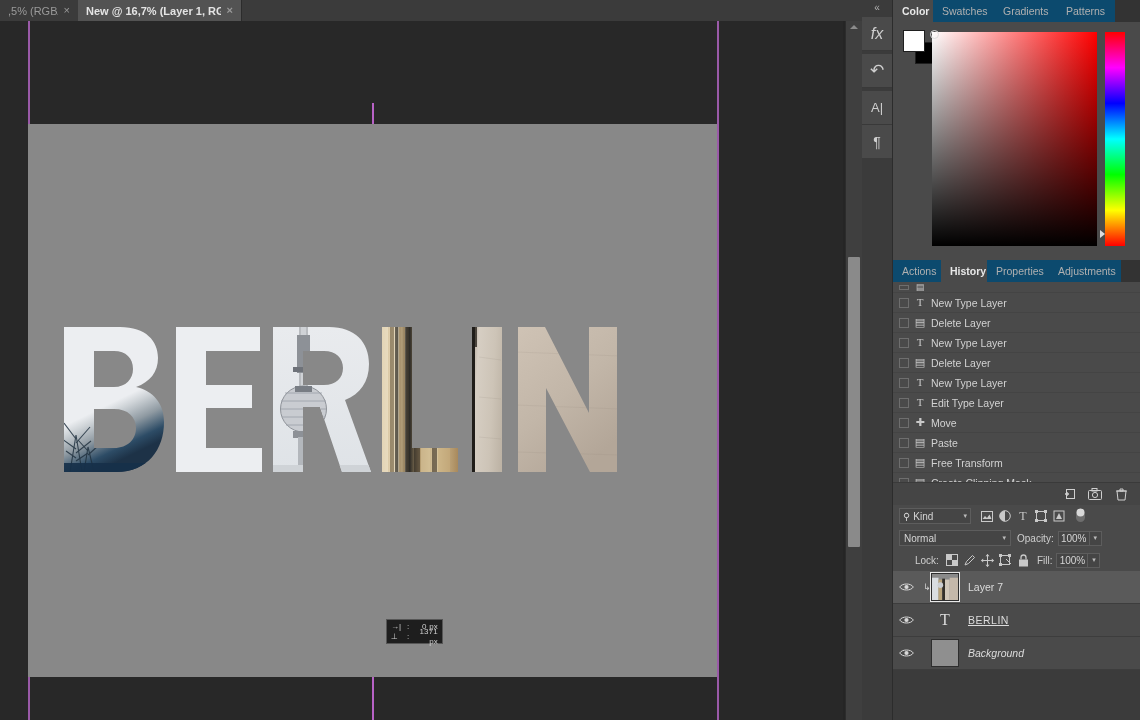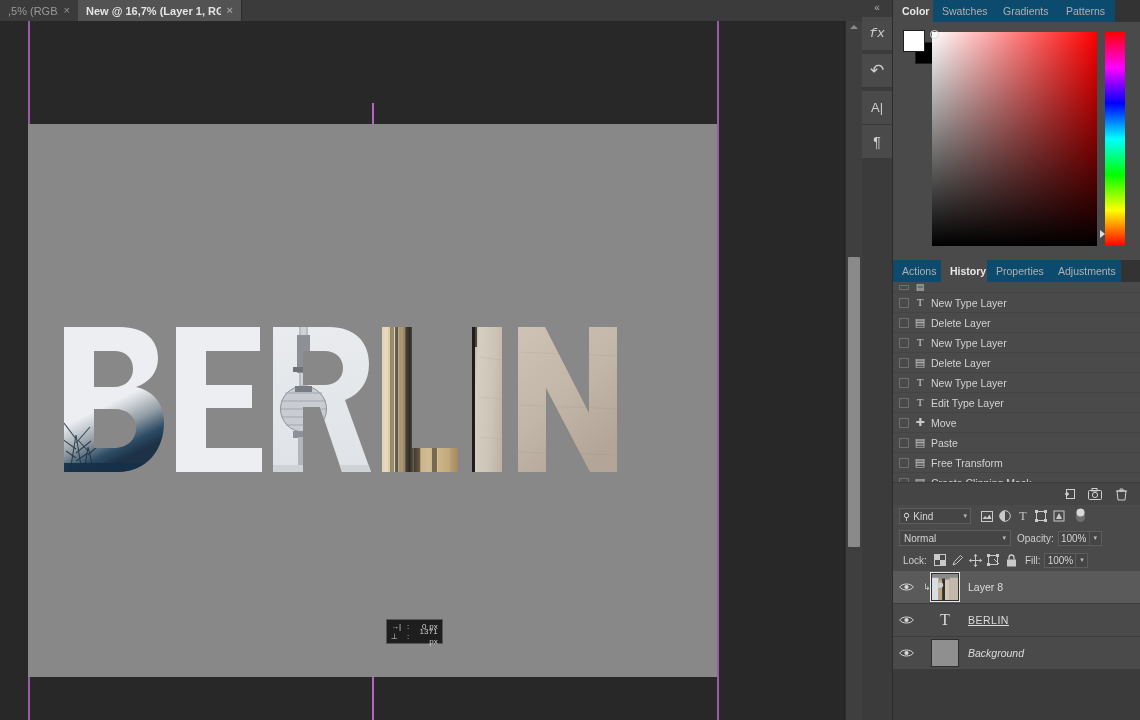--- a/index.html
+++ b/index.html
@@ -339,21 +339,21 @@
   </div>
 
   <div class="vscroll">
     <div class="arrowtop"></div>
     <div class="thumb" style="top:236px;height:290px;"></div>
   </div>
 
   <div class="rail">
     <div class="collapse">«</div>
     <div class="rgroup">
-      <div class="ric sep" style="font-style:italic;font-family:Liberation Mono, monospace;font-size:13px;justify-content:center;">
+      <div class="ric sep" style="font-style:italic;font-family:Liberation Sans, sans-serif;font-size:16px;justify-content:center;">
         <span>fx</span>
       </div>
       <div class="ric sep" style="font-size:17px;">
         <span>↶</span>
       </div>
       <div class="ric sep" style="font-size:13px;">
         <span>A|</span>
       </div>
       <div class="ric" style="font-size:14px;border-bottom:none;">
         <span>¶</span>
@@ -537,21 +537,21 @@
       <div class="blendsel">
         <span>Normal</span>
         <span class="cv">▾</span>
       </div>
       <span class="flab">Opacity:</span>
       <div class="numfld">100%</div>
       <div class="stepper">▾</div>
     </div>
 
     <div class="llock">
-      <span class="flab" style="margin-left:4px;">Lock:</span>
+      <span class="flab" style="margin-left:16px;">Lock:</span>
       <div class="fic">
         <svg width="12" height="12" viewBox="0 0 12 12">
             <rect x="0.5" y="0.5" width="11" height="11" fill="none" stroke="#c9c9c9"></rect>
             <g fill="#c9c9c9">
               <rect x="1" y="1" width="5" height="5"></rect>
               <rect x="6" y="6" width="5" height="5"></rect>
             </g>
           </svg>
       </div>
       <div class="fic">
@@ -599,21 +599,21 @@
         <svg class="thumbart" viewBox="0 0 28 28" preserveAspectRatio="none">
           <rect width="28" height="28" fill="#8a8a8a"></rect>
           <rect x="0" y="4" width="7" height="24" fill="#d9dde1"></rect>
           <rect x="7" y="6" width="4" height="22" fill="#b9a57d"></rect>
           <rect x="11" y="5" width="3" height="23" fill="#33302a"></rect>
           <rect x="14" y="6" width="5" height="22" fill="#d2c9bb"></rect>
           <rect x="19" y="4" width="9" height="24" fill="#c4b8aa"></rect>
           <circle cx="9" cy="12" r="3" fill="#cbced2"></circle>
         </svg>
       </div>
-      <span class="lname">Layer 8</span>
+      <span class="lname">Layer 7</span>
     </div>
 
     <div class="layerrow">
       <div class="eye">
         <svg width="15" height="10" viewBox="0 0 15 10">
             <path d="M0.7 5 C3 1 12 1 14.3 5 C12 9 3 9 0.7 5 Z" fill="none" stroke="#d8d8d8"></path>
             <circle cx="7.5" cy="5" r="2.1" fill="#d8d8d8"></circle>
           </svg>
       </div>
       <div class="thumbbox" style="margin-left:12px;border:none;display:flex;align-items:center;justify-content:center;

